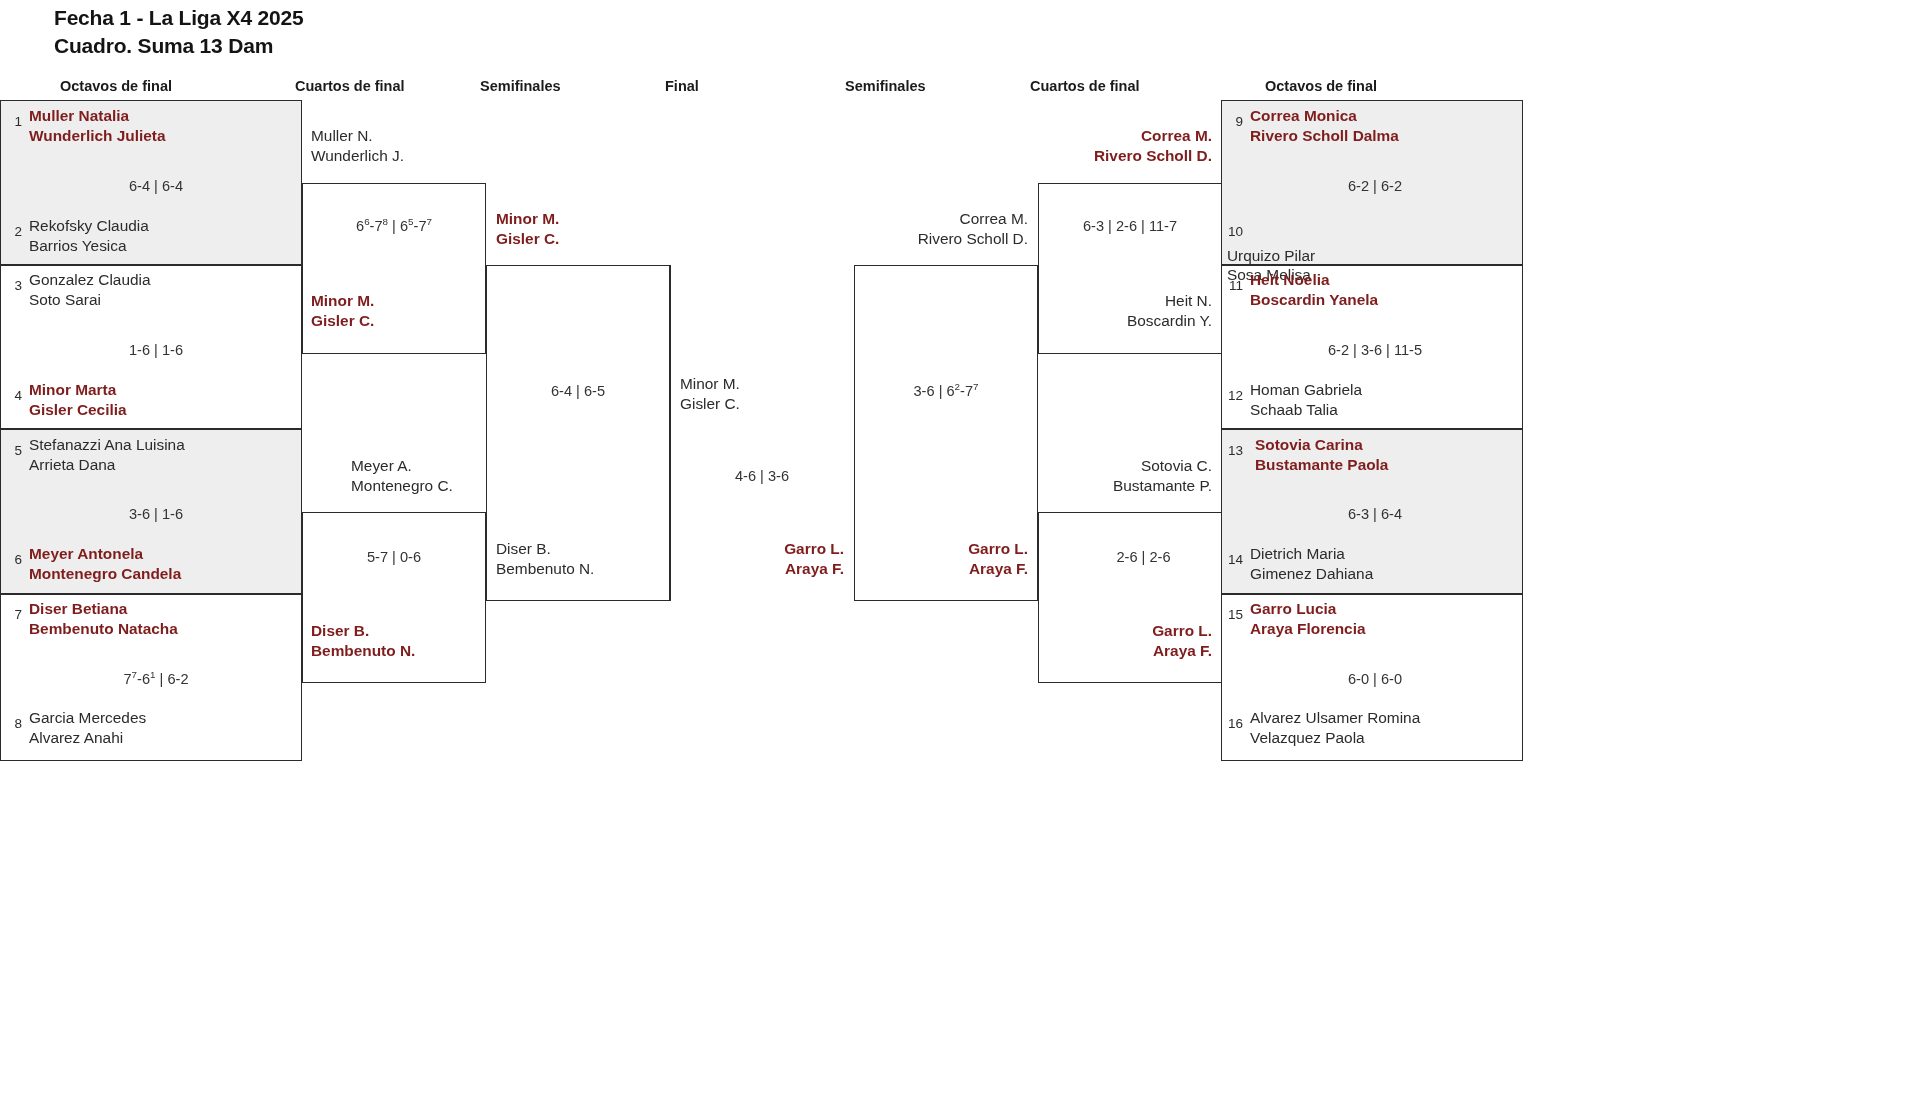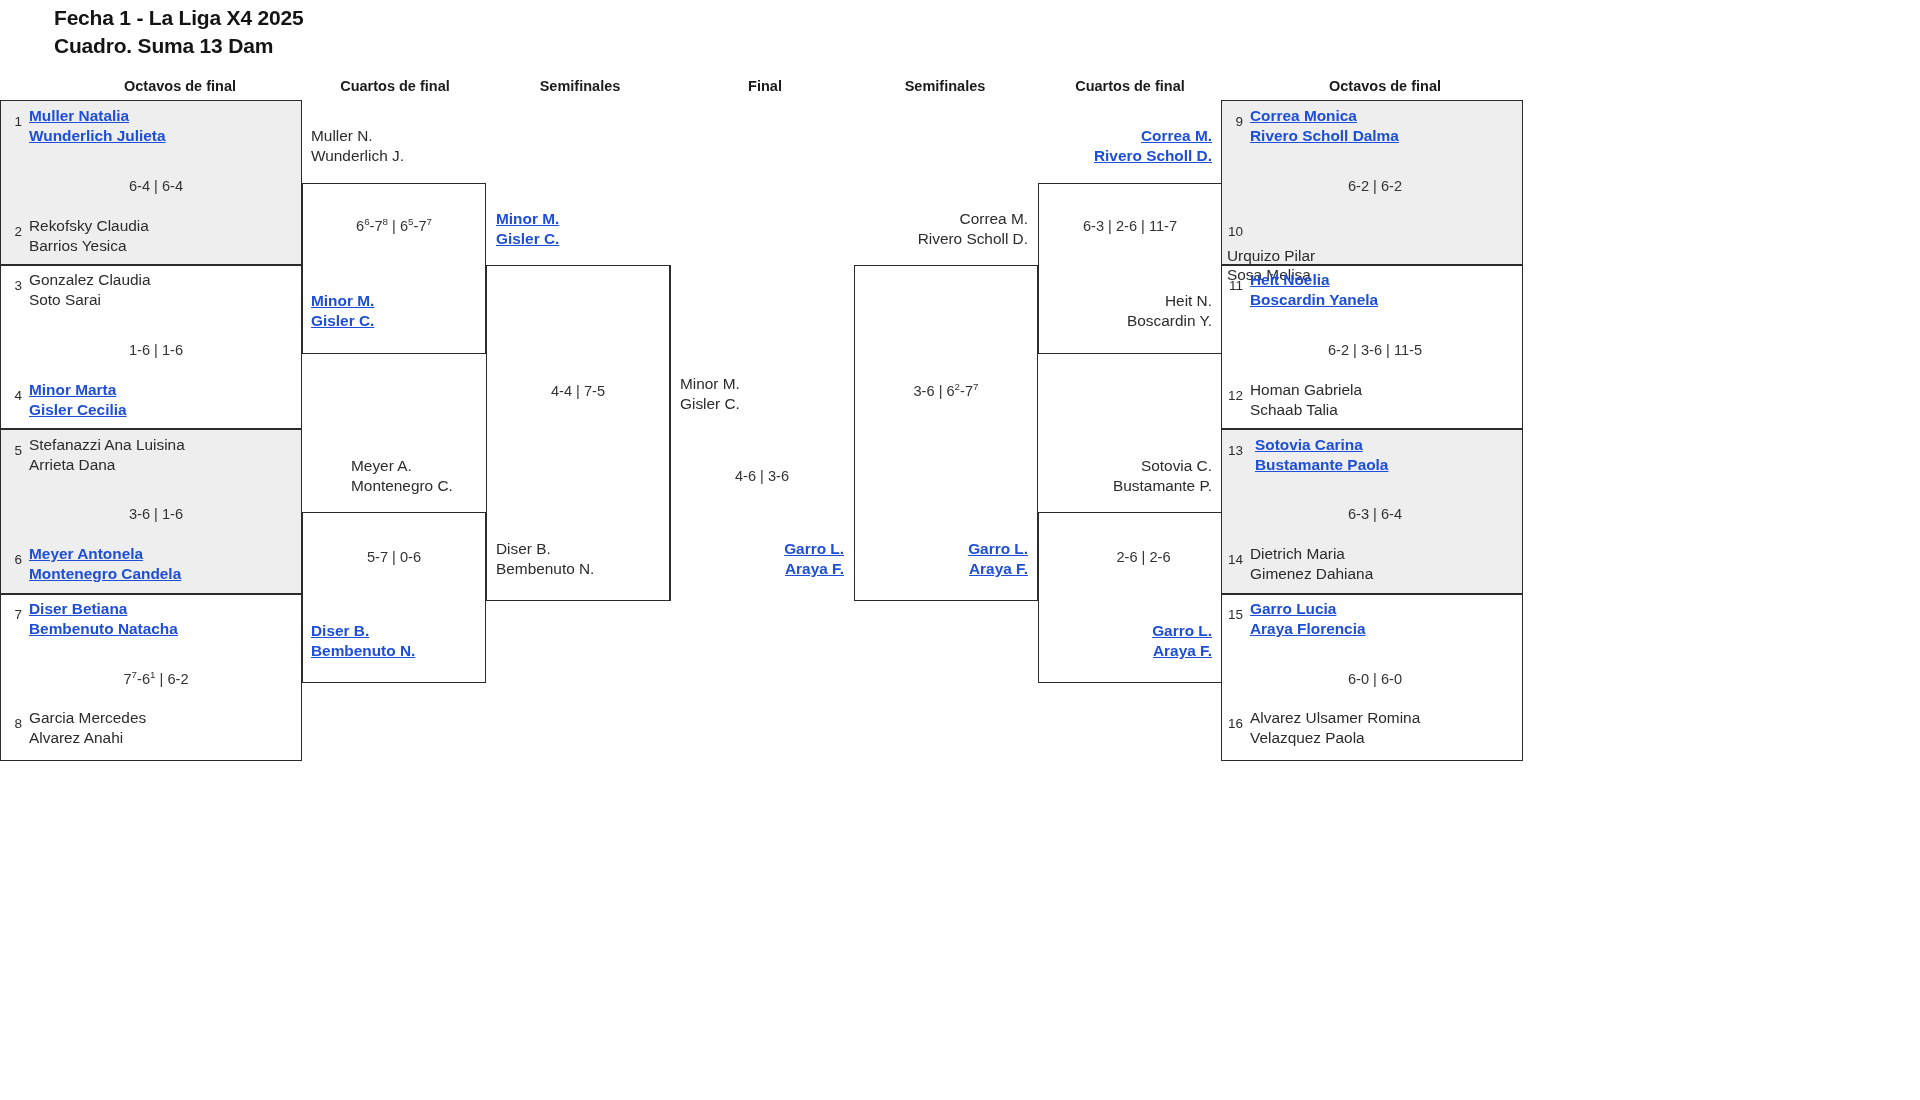--- a/index.html
+++ b/index.html
@@ -19,21 +19,21 @@
     letter-spacing: -0.2px; color: #141414; margin-left: 46px;
   }
   .hdr-title div { white-space: pre; }
 
   .logo { position: absolute; right: 8px; top: 6px; width: 240px; height: 56px; }
 
   
   .round-label {
     position: absolute; top: 78px;
     font-size: 14.5px; font-weight: 600; color: #1b1b1b;
-    text-align: center; white-space: nowrap;
+    white-space: nowrap;
   }
 
   
   .cell {
     position: absolute;
     border: 1px solid #2b2b2b;
     background: #ffffff;
   }
   .cell.shaded { background: #eeeeee; }
 
@@ -42,21 +42,21 @@
     display: flex;
     align-items: flex-start;
     gap: 7px;
     white-space: nowrap;
   }
   .seed {
     font-size: 13.5px; color: #2c2c2c; line-height: 1.0;
     padding-top: 9px; min-width: 16px; text-align: right;
   }
   .names { font-size: 15.4px; line-height: 1.28; color: #2b2b2b; }
-  .names.win { font-weight: 700; color: #1d4ed8; text-decoration: underline; }
+  .names.win { font-weight: 700; color: #7f1d1d; }
   .names div { white-space: nowrap; }
 
   
   .entry.right-al { justify-content: flex-end; }
   .entry.right-al .names { text-align: right; }
 
   .score {
     position: absolute;
     font-size: 14.6px; color: #333333; white-space: nowrap;
     text-align: center;
@@ -192,21 +192,21 @@
       <div>Gisler C.</div>
     </span>
   </div>
   <div class="entry" style="left:496px; top:539px;">
     <span class="names">
       <div>Diser B.</div>
       <div>Bembenuto N.</div>
     </span>
   </div>
 
-  <div class="score" style="left:486px; top:383px; width:184px;">4-4 | 7-5</div>
+  <div class="score" style="left:486px; top:383px; width:184px;">6-4 | 6-5</div>
 
   <div class="entry" style="left:680px; top:374px;">
     <span class="names">
       <div>Minor M.</div>
       <div>Gisler C.</div>
     </span>
   </div>
   <div class="entry right-al" style="left:700px; top:539px; width:144px;">
     <span class="names win">
       <div>Garro L.</div>

